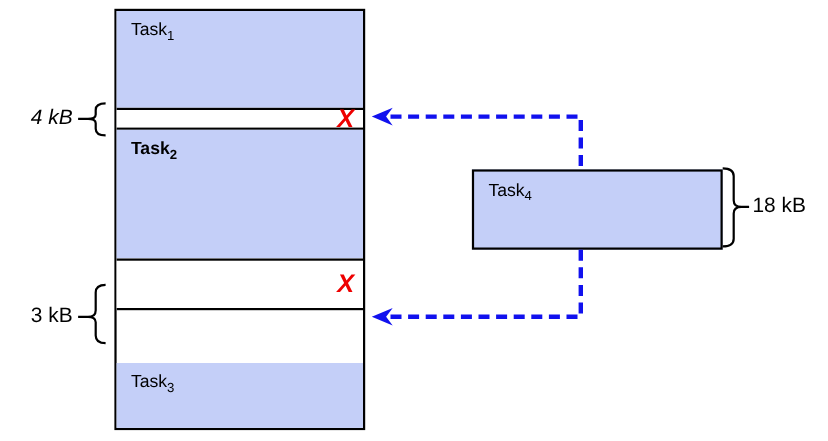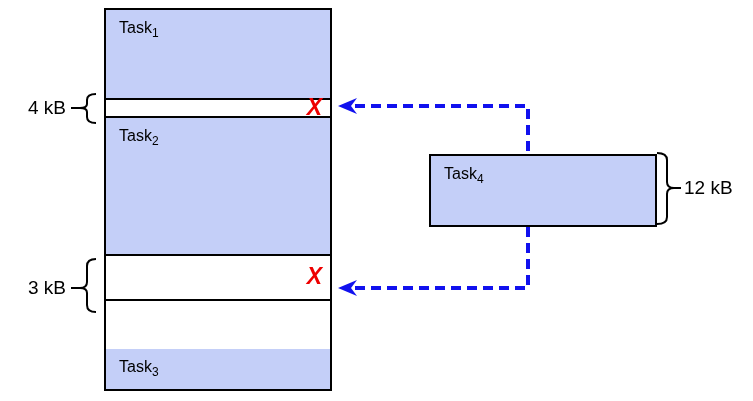--- a/index.html
+++ b/index.html
@@ -39,21 +39,21 @@
     border-top: 2px solid var(--block-border);
     border-bottom: 2px solid var(--block-border);
     display: flex;
     align-items: center;
     justify-content: flex-end;
     padding-right: 8px;
     overflow: visible;
   }
   .seg-task1 { height: 88px; }
   .seg-gap1  { height: 20px; }
-  .seg-task2 { height: 136px; }
+  .seg-task2 { height: 117px; font-weight: bold; }
   .seg-gap2  { height: 47px; }
   .seg-task3 { flex: 1; margin-top: 48px; }
   .task-label { font-size: 16px; line-height: 1.2; white-space: nowrap; }
   .task-label sub { font-size: 12px; line-height: 0; }
   .reject-x {
     font-size: 23px;
     line-height: 1;
     font-style: italic;
     font-weight: bold;
     color: var(--reject-red);
@@ -71,21 +71,21 @@
     padding: 8px 0 0 13px;
   }
   
   .size-label {
     position: absolute;
     font-size: 19px;
     line-height: 22px;
     height: 22px;
     white-space: nowrap;
   }
-  .size-label.gap1 { left: 10px; top: 97px;  width: 56px; text-align: right; }
+  .size-label.gap1 { left: 10px; top: 97px;  width: 56px; text-align: right; font-style: italic; }
   .size-label.gap2 { left: 10px; top: 277px; width: 56px; text-align: right; }
   .size-label.task4 { left: 684px; top: 177px; text-align: left; }
   
   svg.overlay {
     position: absolute;
     left: 0; top: 0;
     width: 753px; height: 401px;
     pointer-events: none;
   }
   .brace { stroke: var(--block-border); stroke-width: 2; fill: none; }
@@ -114,21 +114,21 @@
       <span class="task-label"><span>Task</span><sub>3</sub></span>
     </div>
   </div>
 
   <div class="task4-block">
     <span class="task-label"><span>Task</span><sub>4</sub></span>
   </div>
 
   <div class="size-label gap1">4 kB</div>
   <div class="size-label gap2">3 kB</div>
-  <div class="size-label task4">12 kB</div>
+  <div class="size-label task4">18 kB</div>
 
   <svg class="overlay" viewBox="0 0 753 401" xmlns="http://www.w3.org/2000/svg">
 
     <path class="brace" d="M 96 94 Q 87 94 87 100 L 87 104 Q 87 108 80 108 Q 87 108 87 112 L 87 117 Q 87 123 96 123 M 80 108 L 71 108"></path>
 
     <path class="brace" d="M 96 259 Q 87 259 87 266 L 87 282 Q 87 288 80 288 Q 87 288 87 293 L 87 305 Q 87 312 96 312 M 80 288 L 71 288"></path>
 
     <path class="brace" d="M 657 153 Q 667 153 667 160 L 667 182 Q 667 188 674 188 Q 667 188 667 194 L 667 217 Q 667 224 657 224 M 674 188 L 681 188"></path>
 
     <g>

